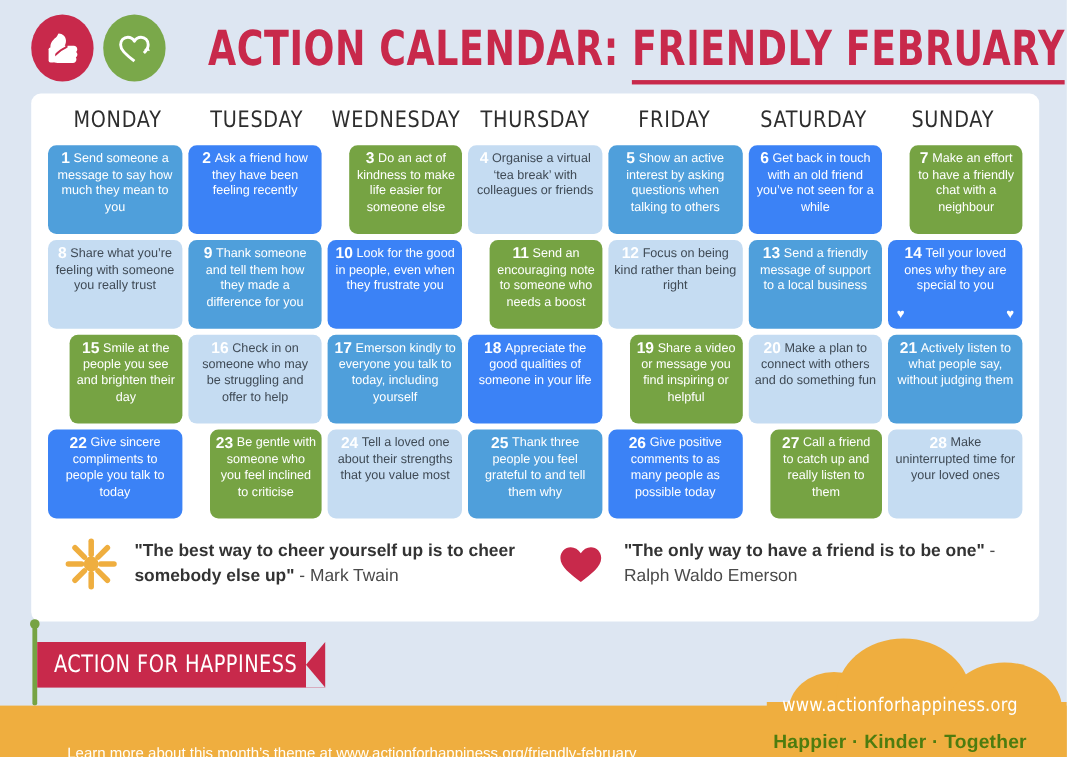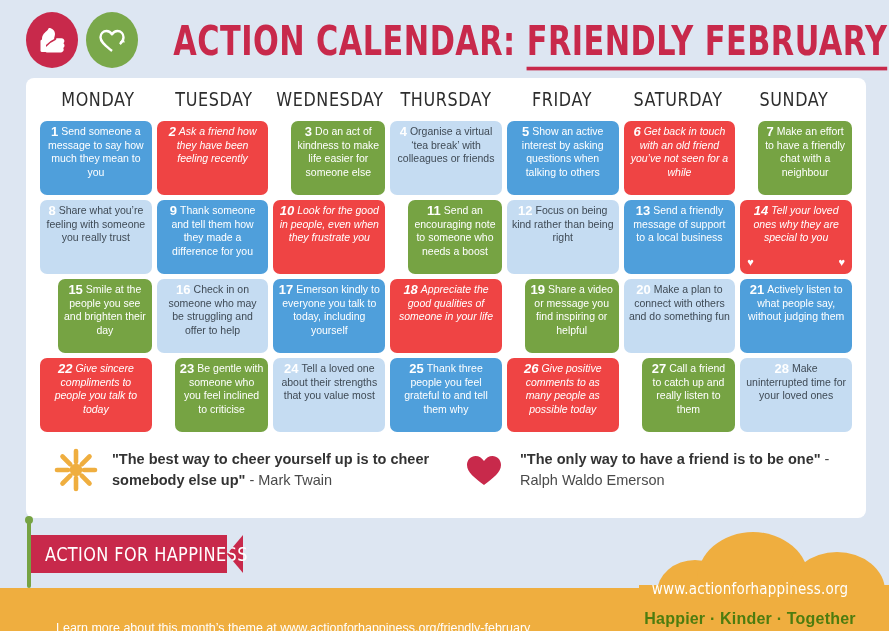--- a/index.html
+++ b/index.html
@@ -92,21 +92,21 @@
   }
   .cell .num {
     font-weight: bold;
     font-size: 13px;
     margin-right: 3px;
     vertical-align: -1px;
   }
   .cell .txt { }
 
   .c-blue    { background: #4f9fdb; color:#ffffff; }
-  .c-purple  { background: #ef4444; color:#ffffff;font-style:italic; }
+  .c-purple  { background: #3b82f6; color:#ffffff; }
   .c-green   { background: #76a343; color:#ffffff;margin-left:18px; }
   .c-ltblue  { background: #c5dcf2; color:#3f4a55; }
   .c-ltblue .num { color:#ffffff; }
   .heart-l, .heart-r {
     position: absolute; bottom: 4px;
     font-size: 11px; color: #ffffff;
   }
   .heart-l { left: 7px; }
   .heart-r { right: 7px; }
 
@@ -150,21 +150,21 @@
     width: 4px; height: 66px; background: #76a343;
     border-radius: 2px;
     position: relative;
   }
   .flag-pole:before {
     content:""; position:absolute; left:-2px; top:-6px;
     width: 8px; height: 8px; border-radius:50%; background:#76a343;
   }
   .flag {
     position: absolute; left: 4px; top: 13px;
-    height: 38px; width: 212px;
+    height: 38px; width: 240px;
     background: #c8294b;
     display: flex; align-items: center;
     padding-left: 14px;
   }
   .flag .notch {
     position: absolute; right: 0; top: 0;
     width: 0; height: 0;
     border-top: 19px solid #dde6f2;
     border-bottom: 19px solid #dde6f2;
     border-right: 16px solid transparent;

